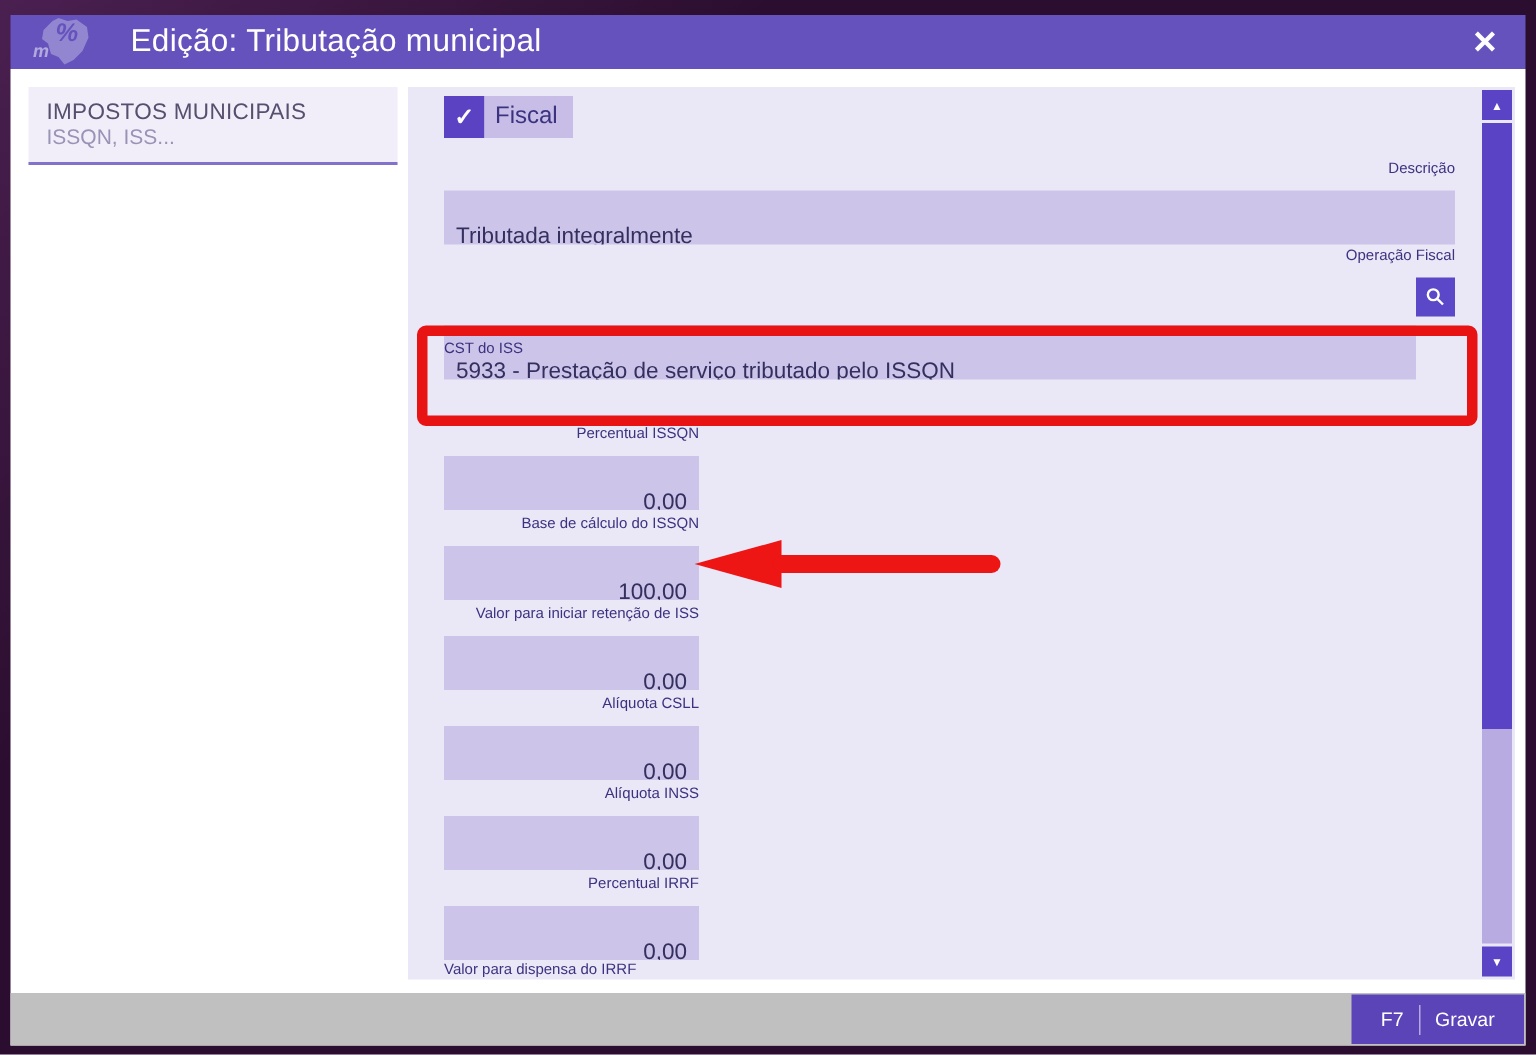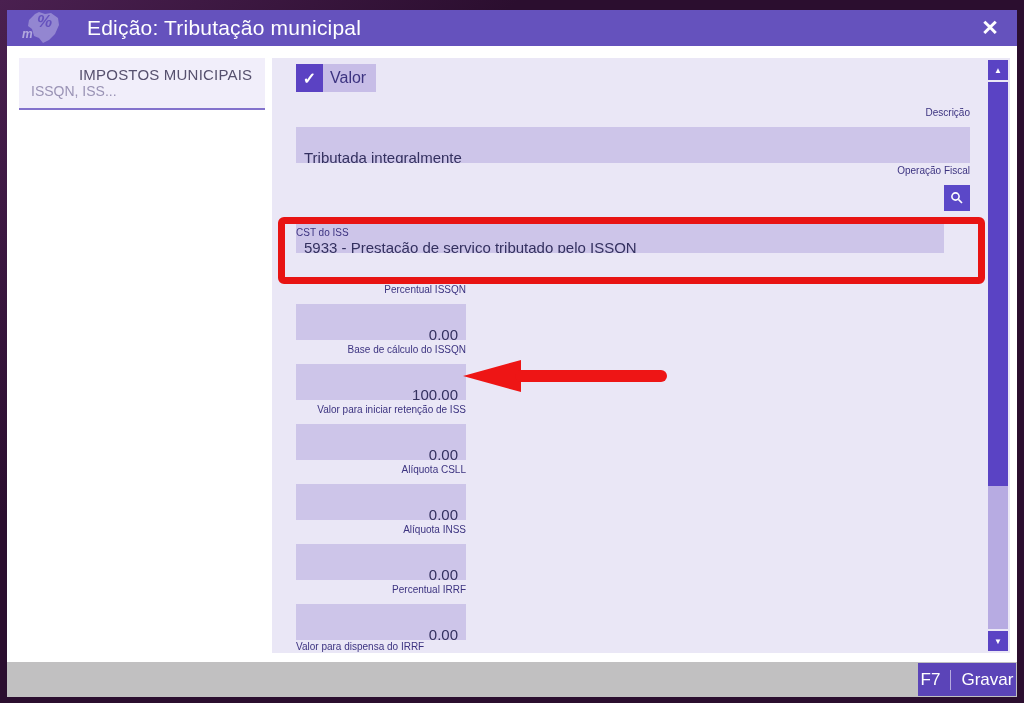--- a/index.html
+++ b/index.html
@@ -8,21 +8,21 @@
   .titlebar{position:absolute;left:7px;top:10px;right:7px;height:36px;background:#6552bd;display:flex;align-items:center;}
   .app-logo{position:relative;width:44px;height:34px;margin-left:14px;}
   .logo-map{position:absolute;left:4px;top:1px;}
   .logo-pct{position:absolute;left:16px;top:1px;font-size:17px;font-weight:bold;font-style:italic;color:#6552bd;}
   .logo-m{position:absolute;left:1px;top:16px;font-size:12px;font-weight:bold;font-style:italic;color:rgba(255,255,255,0.5);}
   .title-text{color:#ffffff;font-size:21px;font-weight:300;margin-left:22px;letter-spacing:0.2px;text-align:center;}
   .close-btn{position:absolute;right:10px;top:0;width:34px;height:36px;display:flex;align-items:center;justify-content:center;color:#fff;font-size:21px;font-weight:bold;cursor:pointer;}
   .content{position:absolute;left:7px;top:46px;right:7px;bottom:6px;background:#ffffff;}
   
   .sidebar-item{position:absolute;left:12px;top:12px;width:246px;height:52px;background:#f1eefa;border-bottom:2px solid #8372cc;box-sizing:border-box;padding:8px 0 0 12px;cursor:pointer;}
-  .sidebar-title{color:#56506e;font-size:15px;letter-spacing:0.2px;margin-left:48px;}
+  .sidebar-title{color:#56506e;font-size:15px;letter-spacing:0.2px;}
   .sidebar-sub{color:#9a93b5;font-size:14px;margin-top:0;}
   
   .panel{position:absolute;left:265px;top:12px;width:738px;height:595px;background:#eae7f6;overflow:hidden;}
   .ativo-row{position:absolute;left:24px;top:6px;height:28px;display:flex;align-items:stretch;cursor:pointer;}
   .checkbox{width:27px;height:28px;background:#5b42c3;color:#fff;display:flex;align-items:center;justify-content:center;font-size:16px;font-weight:bold;}
   .ativo-label{background:#c7bde7;color:#3c3380;font-size:16px;display:flex;align-items:center;padding:0 10px 0 7px;}
   .group{position:absolute;left:24px;}
   .f-label{color:#3c3380;font-size:10px;height:18px;line-height:18px;margin-bottom:5px;white-space:nowrap;text-align:right;}
   .f-input{background:#cdc5e9;height:26px;line-height:26px;font-size:15px;color:#33305f;box-sizing:border-box;padding:18px 8px;white-space:nowrap;overflow:hidden;}
   .wide{width:674px;}
@@ -35,21 +35,21 @@
   .red-arrow{position:absolute;left:191px;top:299px;pointer-events:none;z-index:5;}
   
   .scrollbar{position:absolute;top:2px;right:2px;width:20px;bottom:2px;}
   .scroll-btn{position:absolute;left:0;width:20px;height:20px;background:#5a43c4;color:#fff;font-size:8px;display:flex;align-items:center;justify-content:center;cursor:pointer;}
   .scroll-up{top:0;}
   .scroll-down{bottom:0;}
   .scroll-track{position:absolute;left:0;top:22px;bottom:22px;width:20px;background:#b7abe2;}
   .scroll-thumb{position:absolute;left:0;top:0;width:20px;height:404px;background:#5a43c4;cursor:grab;}
   
   .graybar{position:absolute;left:0;right:0;bottom:0;height:35px;background:#c1c0c1;}
-  .save-btn{position:absolute;right:1px;bottom:1px;width:98px;height:33px;background:#5b44b8;color:#fff;display:flex;align-items:center;justify-content:center;font-size:17px;cursor:pointer;}
+  .save-btn{position:absolute;right:1px;bottom:1px;width:115px;height:33px;background:#5b44b8;color:#fff;display:flex;align-items:center;justify-content:center;font-size:13px;cursor:pointer;}
   .save-btn .sep{width:1px;height:20px;background:rgba(255,255,255,0.55);margin:0 10px;}
 </style>
 </head>
 <body>
 
 <div class="frame">
 
   <div class="titlebar">
     <div class="app-logo">
       <svg class="logo-map" width="36" height="32" viewBox="0 0 36 32">
@@ -66,21 +66,21 @@
 
     <div class="sidebar-item">
       <div class="sidebar-title">IMPOSTOS MUNICIPAIS</div>
       <div class="sidebar-sub">ISSQN, ISS...</div>
     </div>
 
     <div class="panel">
 
       <div class="ativo-row">
         <div class="checkbox">✓</div>
-        <div class="ativo-label">Valor</div>
+        <div class="ativo-label">Fiscal</div>
       </div>
 
       <div class="group" style="top:46px">
         <div class="f-label">Descrição</div>
         <div class="f-input wide">Tributada integralmente</div>
       </div>
 
       <div class="group" style="top:104px">
         <div class="f-label">Operação Fiscal</div>
         <div class="lookup-row">

